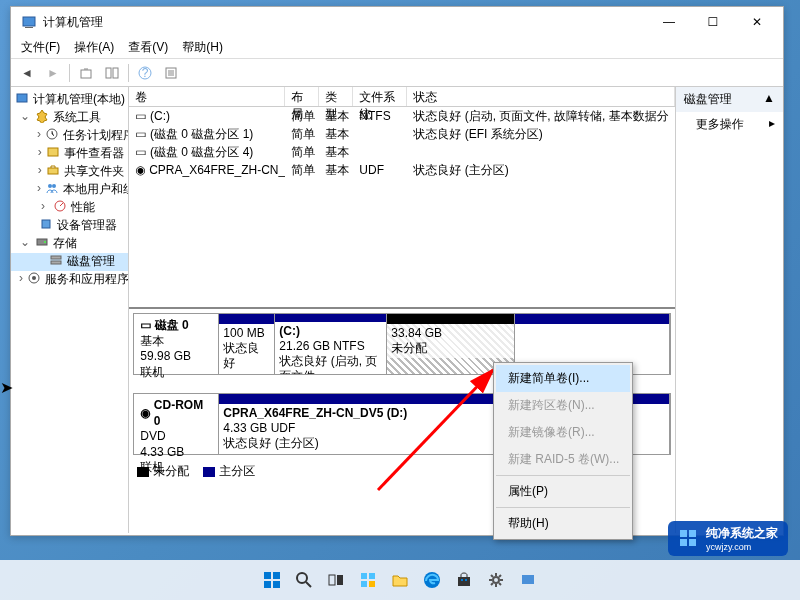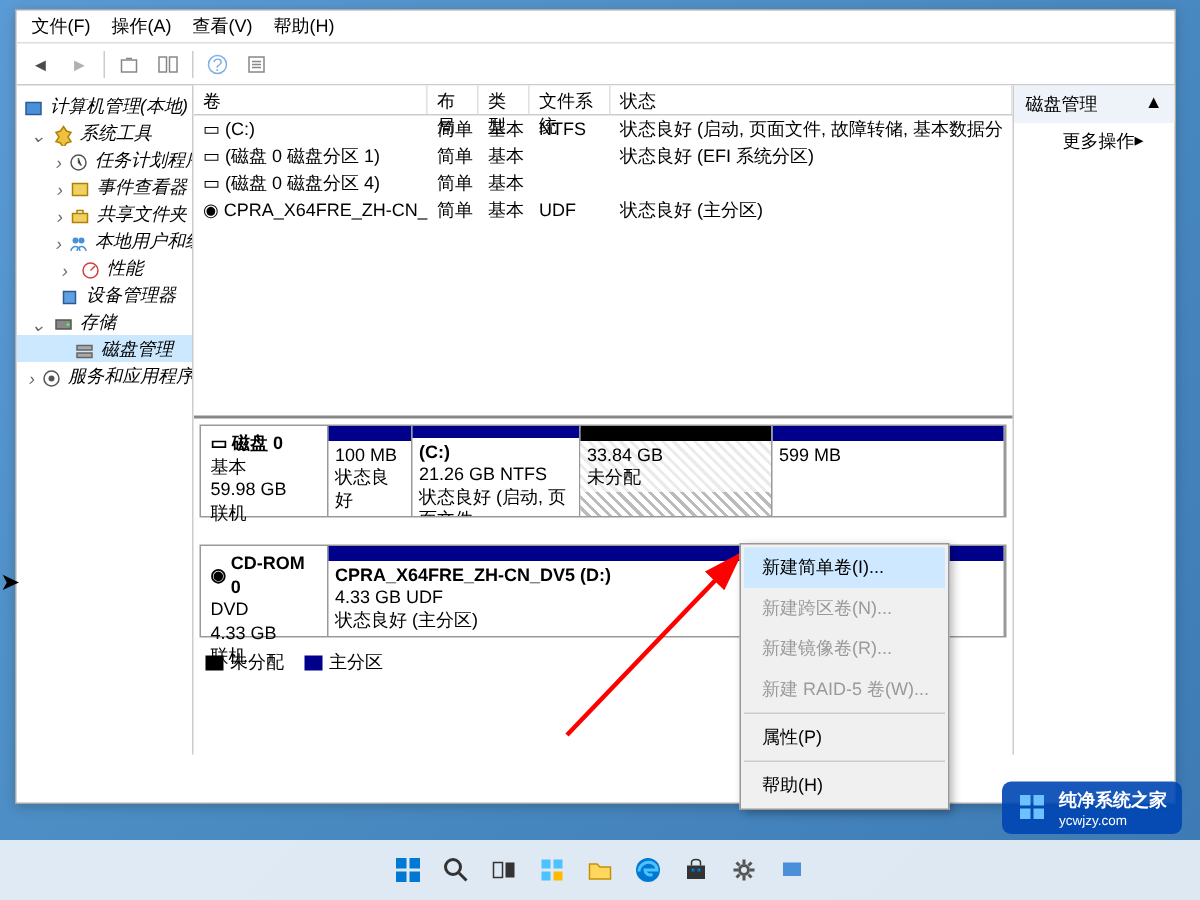--- a/index.html
+++ b/index.html
@@ -9,21 +9,21 @@
 .titlebar .icon { width:16px; height:16px; margin:0 6px; display:inline-block; }
 .titlebar .title { flex:1; }
 .titlebar .wbtn { width:44px; height:28px; display:flex; align-items:center; justify-content:center; }
 .menubar { height:22px; display:flex; align-items:center; padding:0 10px; gap:14px; border-bottom:1px solid #ddd; }
 .menubar span { cursor:default; }
 .toolbar { height:28px; display:flex; align-items:center; padding:0 4px; border-bottom:1px solid #ccc; gap:2px; }
 .toolbar .tb { width:24px; height:24px; display:flex; align-items:center; justify-content:center; opacity:.7; }
 .toolbar .sep { width:1px; height:18px; background:#ccc; margin:0 2px; }
 .body { display:flex; height:446px; }
 .tree { width:154px; border-right:1px solid #ccc; padding:4px 0; overflow:auto; }
-.tree-item { display:flex; align-items:flex-end; height:18px; padding:0 4px; gap:4px; white-space:nowrap;font-style:italic; }
+.tree-item { display:flex; align-items:flex-start; height:18px; padding:0 4px; gap:4px; white-space:nowrap; }
 .tree-item.sel { background:#cce8ff; }
 .tree .exp { width:12px; text-align:center; color:#666; }
 .tico { width:14px; height:14px; display:inline-block; }
 .center { flex:1; display:flex; flex-direction:column; border-right:1px solid #ccc; }
 .volhead { display:flex; height:20px; border-bottom:1px solid #ccc; background:#fff; }
 .volhead div { border-right:1px solid #e0e0e0; padding:2px 6px; }
 .volbody { flex:0 0 200px; overflow:auto; }
 .vrow { display:flex; height:18px; align-items:center; }
 .vrow div { padding:0 6px; white-space:nowrap; overflow:hidden; }
 .diskpanel { flex:1; border-top:2px solid #888; padding:4px; overflow:auto; position:relative; }
@@ -35,38 +35,50 @@
 .part .bar { height:10px; }
 .part .txt { padding:2px 4px; overflow:hidden; }
 .bar.navy { background:#00008b; }
 .bar.black { background:#000; }
 .hatch { background:repeating-linear-gradient(45deg,#fff,#fff 3px,#bbb 3px,#bbb 5px); }
 .legend { display:flex; gap:14px; padding:2px 4px; font-size:11px; align-items:center; }
 .legend .sw { width:12px; height:10px; display:inline-block; margin-right:4px; vertical-align:middle; }
 .actions { width:140px; }
 .actions .hdr { background:#fff; border-bottom:1px solid #ccc; padding:4px 8px; font-weight:bold; }
 .actions .grp { background:#eef3f9; padding:4px 8px; display:flex; justify-content:space-between; }
-.actions .item { padding:4px 8px 4px 20px; display:flex; justify-content:center; }
+.actions .item { padding:4px 8px 4px 20px; display:flex; justify-content:space-between; }
 .context { position:absolute; left:493px; top:362px; width:140px; background:#f0f0f0; border:1px solid #999; box-shadow:2px 2px 6px rgba(0,0,0,.3); padding:2px; z-index:50; }
 .context .mi { padding:5px 12px; font-size:12px; white-space:nowrap; }
 .context .mi.sel { background:#cde8ff; }
 .context .mi.dis { color:#9a9a9a; }
 .context hr { border:none; border-top:1px solid #ccc; margin:2px 0; }
 .arrow { position:absolute; left:358px; top:360px; z-index:40; pointer-events:none; }
 .cursor { position:absolute; left:0px; top:378px; z-index:60; font-size:16px; color:#000; }
 .taskbar { position:absolute; bottom:0; left:0; right:0; height:40px; background:rgba(240,244,249,.9); display:flex; align-items:center; justify-content:center; gap:6px; }
 .taskbar .ti { width:26px; height:26px; display:flex; align-items:center; justify-content:center; }
 .watermark { position:absolute; right:12px; bottom:44px; background:rgba(0,70,180,.9); color:#fff; padding:4px 10px; border-radius:6px; font-size:13px; display:flex; align-items:center; gap:6px; }
 .watermark .sub { font-size:9px; }
 svg { display:block; }
 </style>
 </head>
 <body>
 
 <div class="window">
+  <div class="titlebar">
+    <span class="icon">
+        <svg width="16" height="16">
+          <rect x="2" y="3" width="12" height="9" fill="#4a90d9" stroke="#2a5a99"></rect>
+          <rect x="4" y="13" width="8" height="1" fill="#666"></rect>
+        </svg>
+      </span>
+    <span class="title">计算机管理</span>
+    <div class="wbtn">—</div>
+    <div class="wbtn">☐</div>
+    <div class="wbtn">✕</div>
+  </div>
 
   <div class="menubar">
     <span>文件(F)</span>
     <span>操作(A)</span>
     <span>查看(V)</span>
     <span>帮助(H)</span>
   </div>
 
   <div class="toolbar">
     <div class="tb">◄</div>
@@ -270,23 +282,20 @@
               </div>
             <div class="part hatch" style="width:128px;position:relative">
                 <div class="bar black"></div>
                 <div class="txt" style="background:rgba(255,255,255,.7)">
                   <div>33.84 GB</div>
                   <div>未分配</div>
                 </div>
               </div>
             <div class="part" style="flex:1">
                 <div class="bar navy"></div>
-                <div class="txt">
-                  <div>599 MB</div>
-                </div>
               </div>
           </div>
         </div>
 
         <div class="diskrow" style="margin-top:18px">
           <div class="diskinfo">
             <div class="dtitle">
                 <span>◉</span>
                 <span>CD-ROM 0</span>
               </div>

